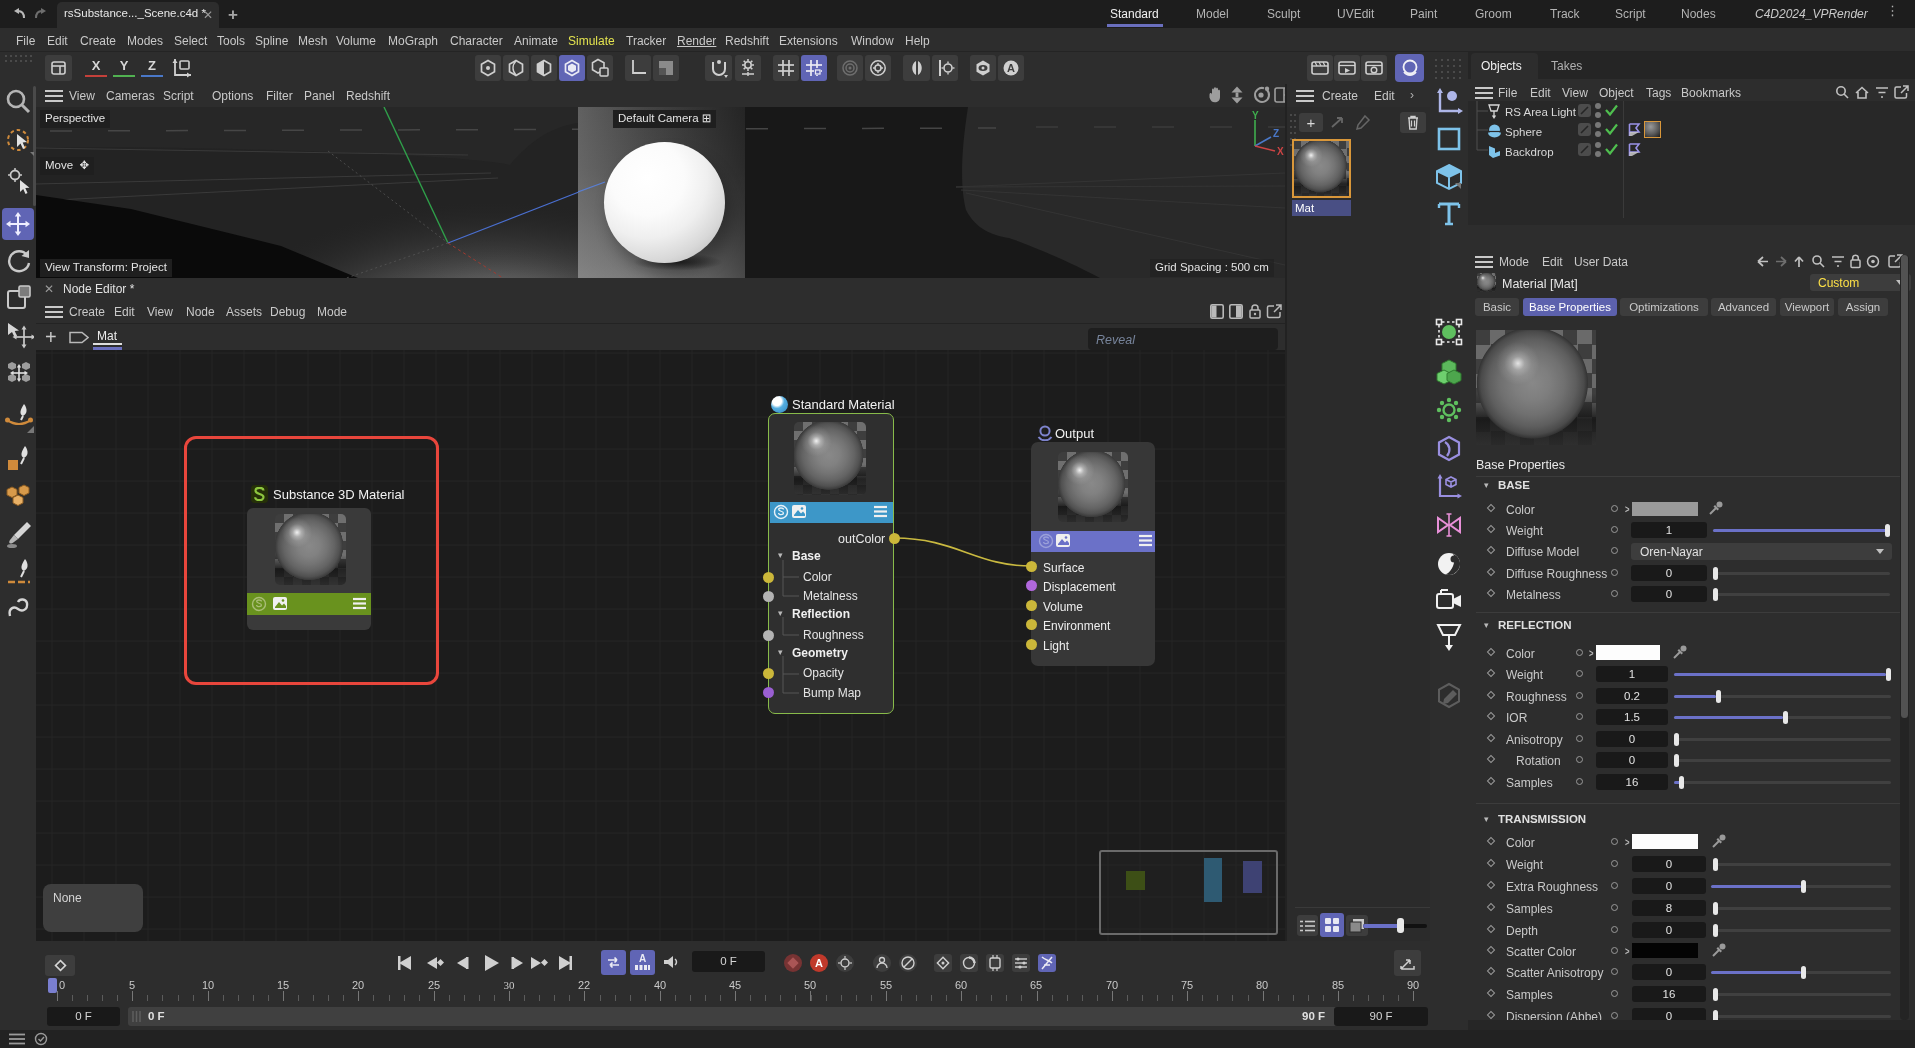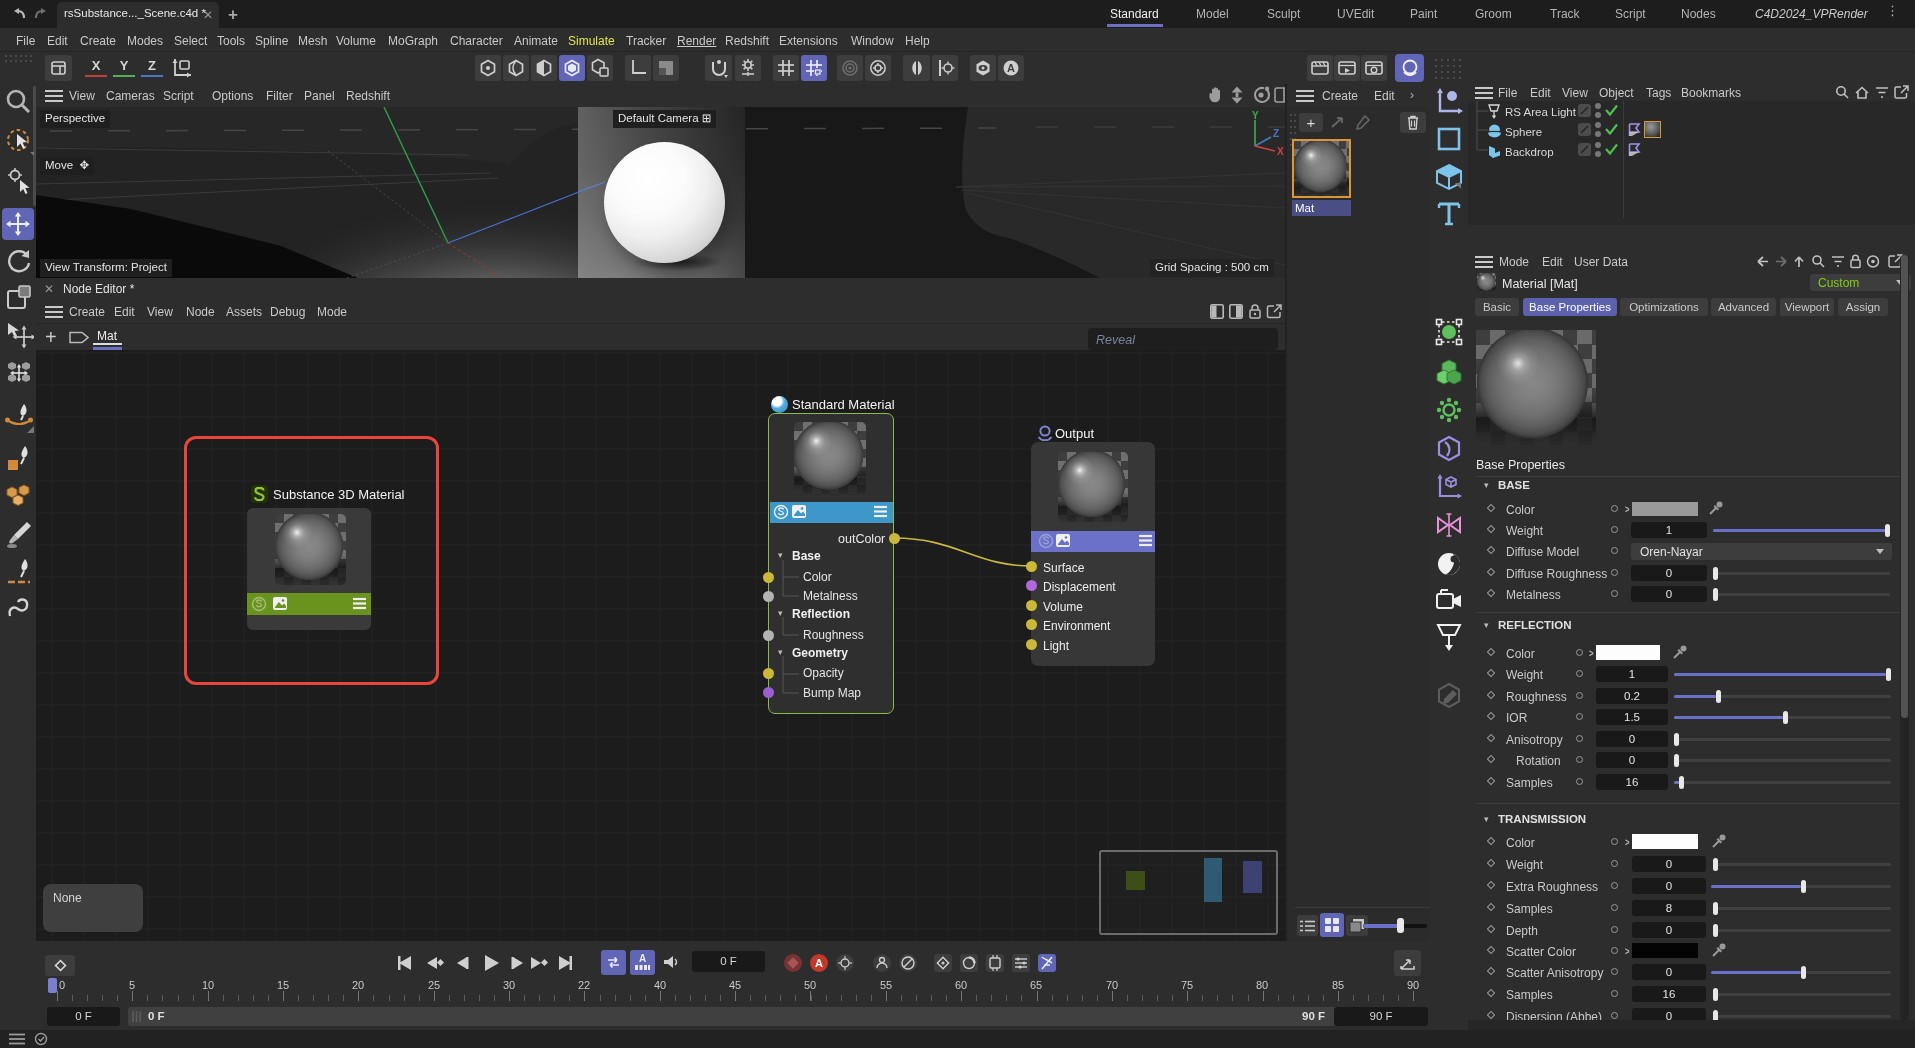--- a/index.html
+++ b/index.html
@@ -831,20 +831,25 @@
         <path d="M14 28 L10 22 L18 22 Z" fill="#f0f0f0"></path>
       </svg>
     <svg class="r" style="left:5px;top:598px;" width="28" height="28" viewBox="0 0 28 28">
         <path d="M14 2 L24 7.5 L24 19.5 L14 25 L4 19.5 L4 7.5 Z" fill="none" stroke="#5d5d5d" stroke-width="2"></path>
         <path d="M18 8 L22 12 L13 21 L8 22 L9 17 Z" fill="#5d5d5d"></path>
       </svg>
   </div>
 
   <div class="r" id="rightpanel" style="left:1468px;top:52px;width:447px;height:978px;background:#2d2d2d;">
 
+    <div class="r" style="left:0;top:0;width:447px;height:27px;background:#252525;">
+      <div class="r" style="left:3px;top:1px;width:67px;height:26px;background:#2d2d2d;border-radius:4px 4px 0 0;"></div>
+      <div class="r tx" style="left:13px;top:8px;color:#f0f0f0;">Objects</div>
+      <div class="r tx" style="left:83px;top:8px;color:#b0b0b0;">Takes</div>
+    </div>
     <div class="r" style="left:0;top:27px;width:447px;height:26px;">
       <svg class="r" style="left:6px;top:7px;" width="20" height="14">
           <g stroke="#c9c9c9" stroke-width="2">
             <line x1="1" y1="2" x2="19" y2="2"></line>
             <line x1="1" y1="7" x2="19" y2="7"></line>
             <line x1="1" y1="12" x2="19" y2="12"></line>
           </g>
         </svg>
       <div class="r tx" style="left:30px;top:8px;">File</div>
       <div class="r tx" style="left:62px;top:8px;">Edit</div>
@@ -953,21 +958,21 @@
         <circle cx="117" cy="7.5" r="5.5" fill="none" stroke="#c0c0c0" stroke-width="1.5"></circle>
           <circle cx="117" cy="7.5" r="1.8" fill="#c0c0c0"></circle>
         <path d="M139 2 H134.5 a1.5 1.5 0 0 0 -1.5 1.5 V11.5 a1.5 1.5 0 0 0 1.5 1.5 H143 A1.5 1.5 0 0 0 144.5 11.5 V8" fill="none" stroke="#c0c0c0" stroke-width="1.5"></path>
           <path d="M141 1 L146 1 L146 6 M146 1 L139 8" stroke="#c0c0c0" stroke-width="1.5" fill="none"></path>
       </svg>
     </div>
 
     <div class="r thumb" style="left:9px;top:221px;width:19px;height:19px;background-size:auto,auto,auto,6px 6px;border-radius:2px;"></div>
     <div class="r tx" style="left:34px;top:226px;color:#e8e8e8;font-size:12.5px;">Material [Mat]</div>
     <div class="r" style="left:342px;top:222px;width:101px;height:17px;background:#3d3d3d;border-radius:3px;">
-      <div class="tx" style="padding:3px 0 0 8px;color:#84cc16;">Custom</div>
+      <div class="tx" style="padding:3px 0 0 8px;color:#fde047;">Custom</div>
       <div class="r" style="right:7px;top:6px;width:0;height:0;border-left:4px solid transparent;border-right:4px solid transparent;border-top:5px solid #c0c0c0;"></div>
     </div>
 
     <div class="r btn" style="left:7px;top:246px;width:44px;height:18px;">
         <div class="tx" style="text-align:center;padding-top:3.5px;font-size:11.5px;">Basic</div>
       </div>
     <div class="r" style="left:55px;top:246px;width:94px;height:18px;background:#5c61ad;border-radius:3px;">
         <div class="tx" style="text-align:center;padding-top:3.5px;font-size:11.5px;color:#fff;">Base Properties</div>
       </div>
     <div class="r btn" style="left:152px;top:246px;width:88px;height:18px;">
@@ -1276,21 +1281,21 @@
     <div class="r" style="left:12px;top:37px;width:9px;height:15px;background:#7a7fd0;border-radius:2px;"></div>
     <div class="r" id="ruler" style="left:0;top:37px;width:1394px;height:28px;">
       <div class="r" style="left:21px;top:17px;width:1360px;height:6px;background:repeating-linear-gradient(90deg,#5c5c5c 0 1px,transparent 1px 15.07px);"></div>
       <div class="r" style="left:21px;top:13px;width:1360px;height:10px;background:repeating-linear-gradient(90deg,#777 0 1px,transparent 1px 75.35px);"></div>
       <div class="r tx" style="left:23px;top:2px;color:#c9c9c9;font-size:11px;">0</div>
       <div class="r tx" style="left:96px;top:2px;color:#c9c9c9;font-size:11px;transform:translateX(-50%);">5</div>
       <div class="r tx" style="left:172px;top:2px;color:#c9c9c9;font-size:11px;transform:translateX(-50%);">10</div>
       <div class="r tx" style="left:247px;top:2px;color:#c9c9c9;font-size:11px;transform:translateX(-50%);">15</div>
       <div class="r tx" style="left:322px;top:2px;color:#c9c9c9;font-size:11px;transform:translateX(-50%);">20</div>
       <div class="r tx" style="left:398px;top:2px;color:#c9c9c9;font-size:11px;transform:translateX(-50%);">25</div>
-      <div class="r tx" style="left:473px;top:2px;color:#c9c9c9;font-size:11px;transform:translateX(-50%);">30</div>
+      <div class="r tx" style="left:473px;top:2px;color:#c9c9c9;font-size:11px;transform:translateX(-50%);font-family:Liberation Serif, serif;">30</div>
       <div class="r tx" style="left:548px;top:2px;color:#c9c9c9;font-size:11px;transform:translateX(-50%);">22</div>
       <div class="r tx" style="left:624px;top:2px;color:#c9c9c9;font-size:11px;transform:translateX(-50%);">40</div>
       <div class="r tx" style="left:699px;top:2px;color:#c9c9c9;font-size:11px;transform:translateX(-50%);">45</div>
       <div class="r tx" style="left:774px;top:2px;color:#c9c9c9;font-size:11px;transform:translateX(-50%);">50</div>
       <div class="r tx" style="left:850px;top:2px;color:#c9c9c9;font-size:11px;transform:translateX(-50%);">55</div>
       <div class="r tx" style="left:925px;top:2px;color:#c9c9c9;font-size:11px;transform:translateX(-50%);">60</div>
       <div class="r tx" style="left:1000px;top:2px;color:#c9c9c9;font-size:11px;transform:translateX(-50%);">65</div>
       <div class="r tx" style="left:1076px;top:2px;color:#c9c9c9;font-size:11px;transform:translateX(-50%);">70</div>
       <div class="r tx" style="left:1151px;top:2px;color:#c9c9c9;font-size:11px;transform:translateX(-50%);">75</div>
       <div class="r tx" style="left:1226px;top:2px;color:#c9c9c9;font-size:11px;transform:translateX(-50%);">80</div>

